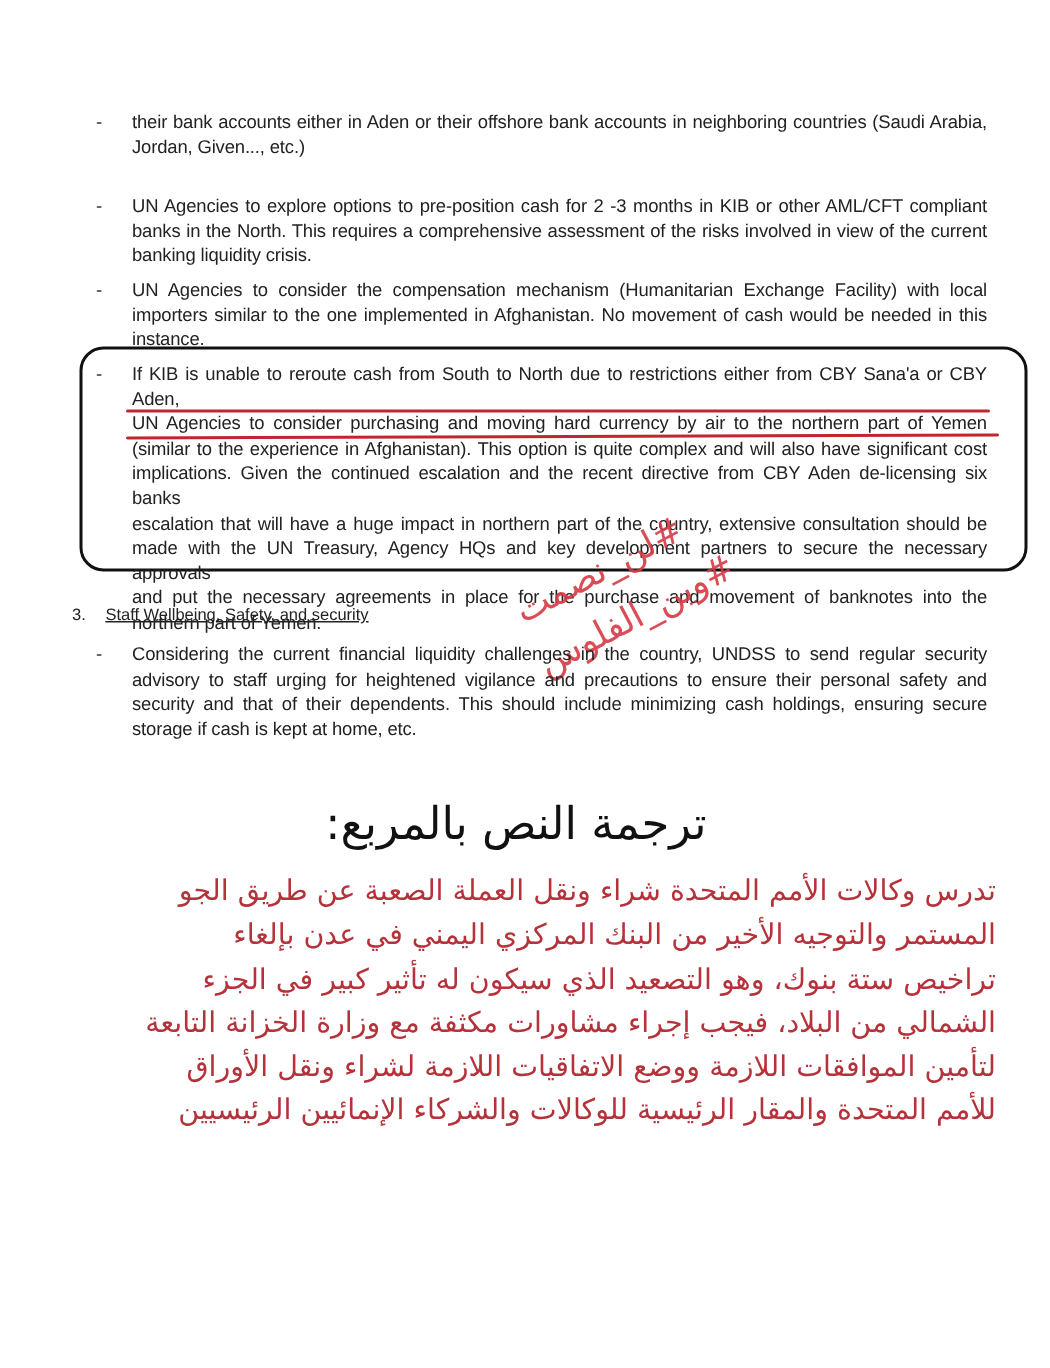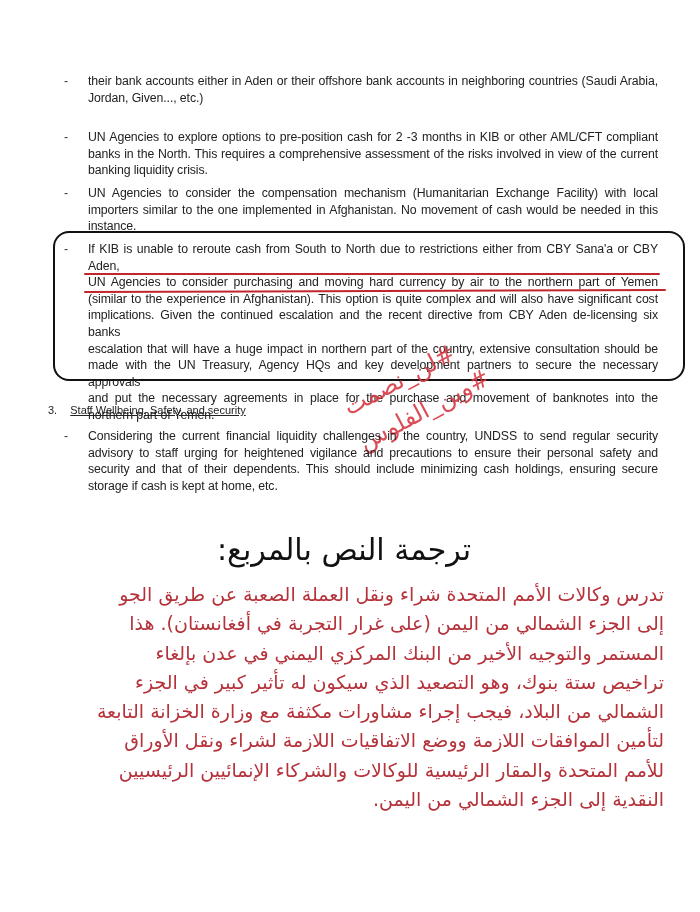--- a/index.html
+++ b/index.html
@@ -97,24 +97,22 @@
   <div class="para" style="top:428px;">
     <div style="text-align-last:justify">Considering the current financial liquidity challenges in the country, UNDSS to send regular security</div>
     <div style="text-align-last:justify">advisory to staff urging for heightened vigilance and precautions to ensure their personal safety and</div>
     <div style="text-align-last:justify">security and that of their dependents. This should include minimizing cash holdings, ensuring secure</div>
     <div>storage if cash is kept at home, etc.</div>
   </div>
 
   <div class="ar-title">ترجمة النص بالمربع:</div>
   <div class="ar-body">
     <div>تدرس وكالات الأمم المتحدة شراء ونقل العملة الصعبة عن طريق الجو</div>
-    <div>إلى الجزء الشمالي من اليمن (على غرار التجربة في أفغانستان). هذا</div>
     <div>المستمر والتوجيه الأخير من البنك المركزي اليمني في عدن بإلغاء</div>
     <div>تراخيص ستة بنوك، وهو التصعيد الذي سيكون له تأثير كبير في الجزء</div>
     <div>الشمالي من البلاد، فيجب إجراء مشاورات مكثفة مع وزارة الخزانة التابعة</div>
     <div>لتأمين الموافقات اللازمة ووضع الاتفاقيات اللازمة لشراء ونقل الأوراق</div>
     <div>للأمم المتحدة والمقار الرئيسية للوكالات والشركاء الإنمائيين الرئيسيين</div>
-    <div>النقدية إلى الجزء الشمالي من اليمن.</div>
   </div>
 
   <div class="footer" style="left:66px;">6/9/2024</div>
   <div class="footer" style="right:66px;">Page 6</div>
 </div>
 
 </body></html>

